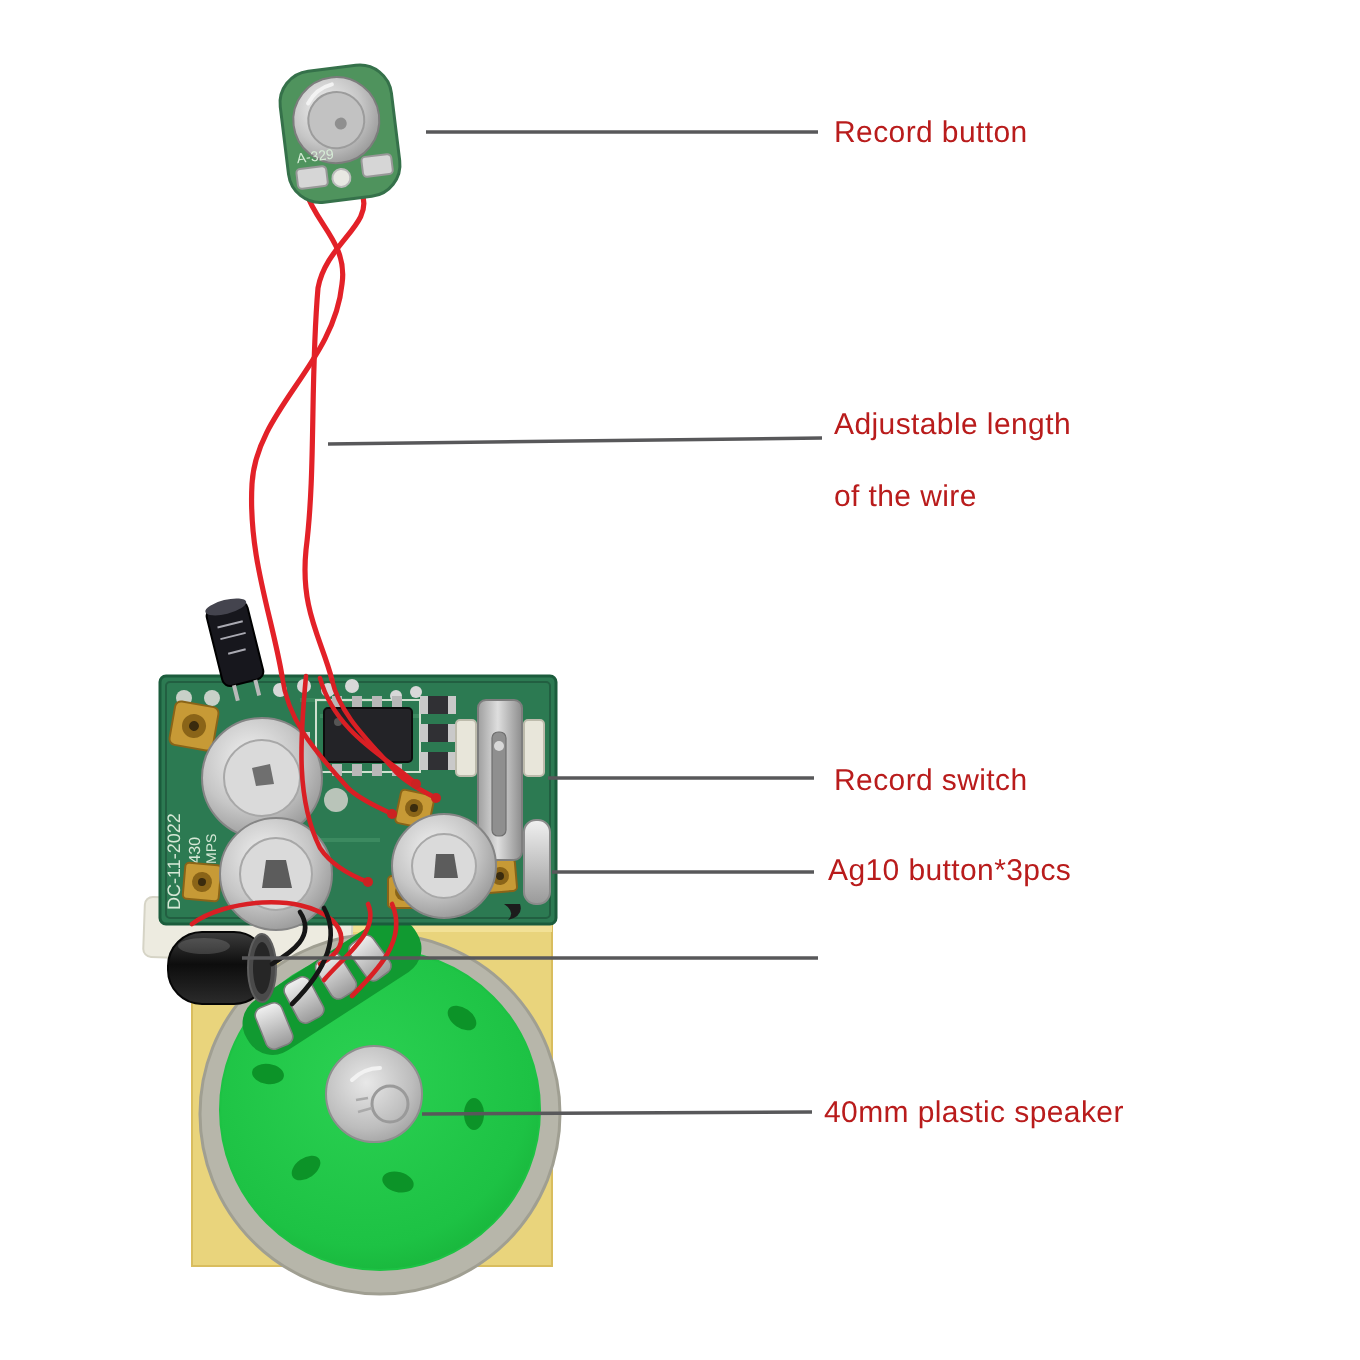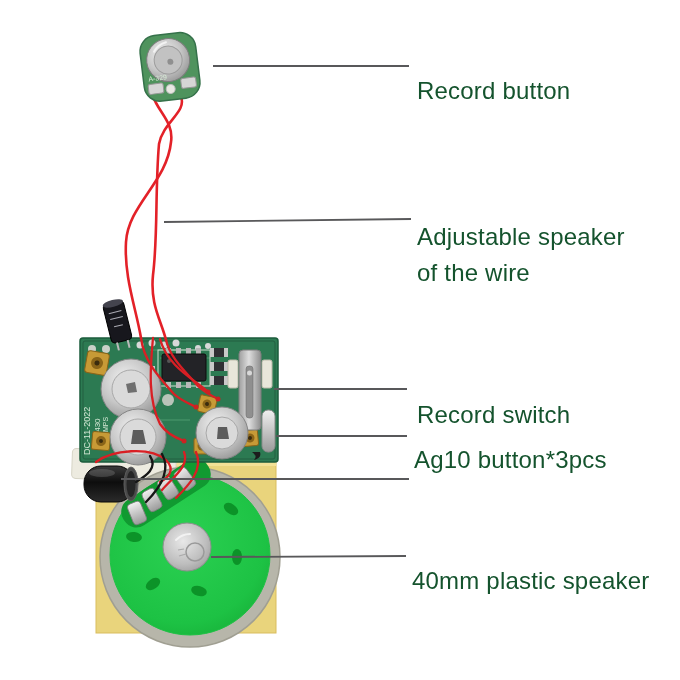--- a/index.html
+++ b/index.html
@@ -2,22 +2,22 @@
 <html><head>
 <meta charset="utf-8">
 <style>
   html,body{margin:0;padding:0;background:#fff;}
   #stage{
     position:relative;width:680px;height:680px;background:#ffffff;
     font-family:"Liberation Sans",sans-serif;overflow:hidden;
   }
   #art{position:absolute;left:0;top:0;}
   .callout{
-    position:absolute;font-size:24px;line-height:27px;color:#14532d;
-    white-space:nowrap;letter-spacing:0.2px;margin-top:24px;
+    position:absolute;font-size:15px;line-height:27px;color:#b91c1c;
+    white-space:nowrap;letter-spacing:0.2px;
   }
 </style>
 </head>
 <body>
 
 <div id="stage">
 
 <svg id="art" width="680" height="680" viewBox="0 0 680 680">
   <defs>
     <radialGradient id="gMetal" cx="40%" cy="35%" r="75%">
@@ -280,19 +280,19 @@
     <line x1="213" y1="66" x2="409" y2="66"></line>
     <line x1="164" y1="222" x2="411" y2="219"></line>
     <line x1="274" y1="389" x2="407" y2="389"></line>
     <line x1="276" y1="436" x2="407" y2="436"></line>
     <line x1="121" y1="479" x2="409" y2="479"></line>
     <line x1="211" y1="557" x2="406" y2="556"></line>
   </g>
 </svg>
 
 <div class="callout" style="left:417px;top:53px">Record button</div>
-<div class="callout" style="left:417px;top:199px">Adjustable speaker</div>
+<div class="callout" style="left:417px;top:199px">Adjustable length</div>
 <div class="callout" style="left:417px;top:235px">of the wire</div>
 <div class="callout" style="left:417px;top:377px">Record switch</div>
 <div class="callout" style="left:414px;top:422px">Ag10 button*3pcs</div>
 <div class="callout" style="left:412px;top:543px">40mm plastic speaker</div>
 
 </div>
 
 </body></html>

